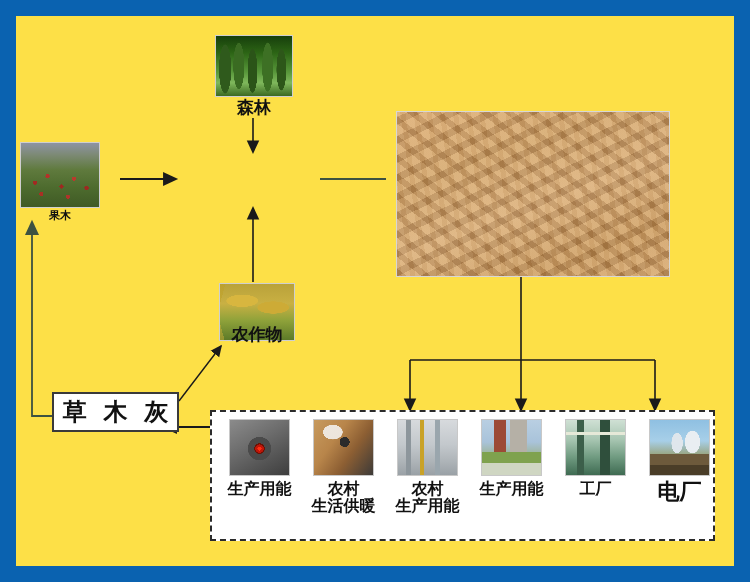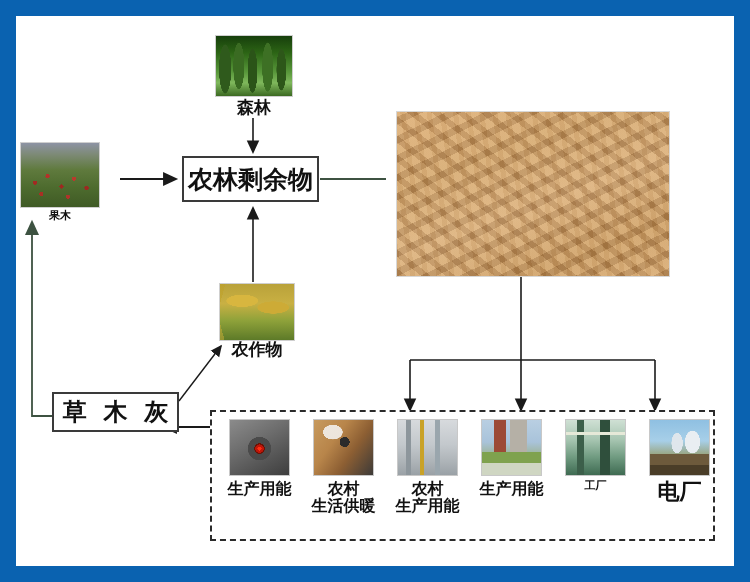--- a/index.html
+++ b/index.html
@@ -10,21 +10,21 @@
     overflow:hidden;
   }
   #stage{
     position:absolute; left:0; top:0; width:750px; height:582px;
     background:#0a62b0;
   }
   #canvas{
     position:absolute;
     left:16px; top:16px;
     width:718px; height:550px;
-    background:#ffffff;
+    background:#fde047;
   }
 
   
   .photo{position:absolute; background-repeat:no-repeat; box-sizing:border-box;}
 
   .ph-forest{
     background:
       radial-gradient(ellipse 10px 40px at 12% 55%, #2f5a1c 0 60%, transparent 62%),
       radial-gradient(ellipse 9px 38px at 30% 50%, #3a6b22 0 60%, transparent 62%),
       radial-gradient(ellipse 8px 36px at 48% 58%, #2b5418 0 60%, transparent 62%),
@@ -171,26 +171,23 @@
 
       <line x1="194" y1="411" x2="148" y2="411" stroke="#1a1a1a" stroke-width="1.8" marker-end="url(#ahB)"></line>
     </svg>
 
     <div class="photo ph-forest" style="left:199px; top:19px; width:78px; height:62px; border:1px solid #cfcfcf;"></div>
     <div class="cap" style="left:199px; top:83px; width:78px; font-size:17px;">森林</div>
 
     <div class="photo ph-fruit" style="left:4px; top:126px; width:80px; height:66px; border:1px solid #cfcfcf;"></div>
     <div class="cap" style="left:4px; top:194px; width:80px; font-size:11px;">果木</div>
 
-    <div class="nodebox" style="left:166px; top:140px; width:137px; height:46px; font-size:25px;">
-      <span>农林剩余物</span>
-    </div>
 
     <div class="photo ph-crop" style="left:203px; top:267px; width:76px; height:58px; border:1px solid #cfcfcf;"></div>
-    <div class="cap" style="left:196px; top:325px; width:90px; font-size:17px;">农作物</div>
+    <div class="cap" style="left:196px; top:310px; width:90px; font-size:17px;">农作物</div>
 
     <div class="nodebox" style="left:36px; top:376px; width:127px; height:40px; font-size:24px; letter-spacing:5px; text-indent:5px;">
       <span>草 木 灰</span>
     </div>
 
     <div class="photo ph-pellet" style="left:380px; top:95px; width:274px; height:166px; border:1px solid #d7d7d7;"></div>
 
     <div class="dashbox" style="left:194px; top:394px; width:505px; height:131px;"></div>
 
     <div class="photo ph-stove" style="left:213px; top:403px; width:61px; height:57px; border:1px solid #c8c8c8;"></div>
@@ -201,19 +198,19 @@
 生活供暖</div>
 
     <div class="photo ph-boiler" style="left:381px; top:403px; width:61px; height:57px; border:1px solid #c8c8c8;"></div>
     <div class="cap" style="left:371px; top:464px; width:81px; font-size:16px;">农村
 生产用能</div>
 
     <div class="photo ph-community" style="left:465px; top:403px; width:61px; height:57px; border:1px solid #c8c8c8;"></div>
     <div class="cap" style="left:453px; top:464px; width:85px; font-size:16px;">生产用能</div>
 
     <div class="photo ph-factory" style="left:549px; top:403px; width:61px; height:57px; border:1px solid #c8c8c8;"></div>
-    <div class="cap" style="left:539px; top:464px; width:81px; font-size:11px;">工厂</div>
+    <div class="cap" style="left:539px; top:464px; width:81px; font-size:16px;">工厂</div>
 
     <div class="photo ph-power" style="left:633px; top:403px; width:61px; height:57px; border:1px solid #c8c8c8;"></div>
     <div class="cap" style="left:623px; top:464px; width:81px; font-size:22px;">电厂</div>
 
   </div>
 </div>
 
 </body></html>

